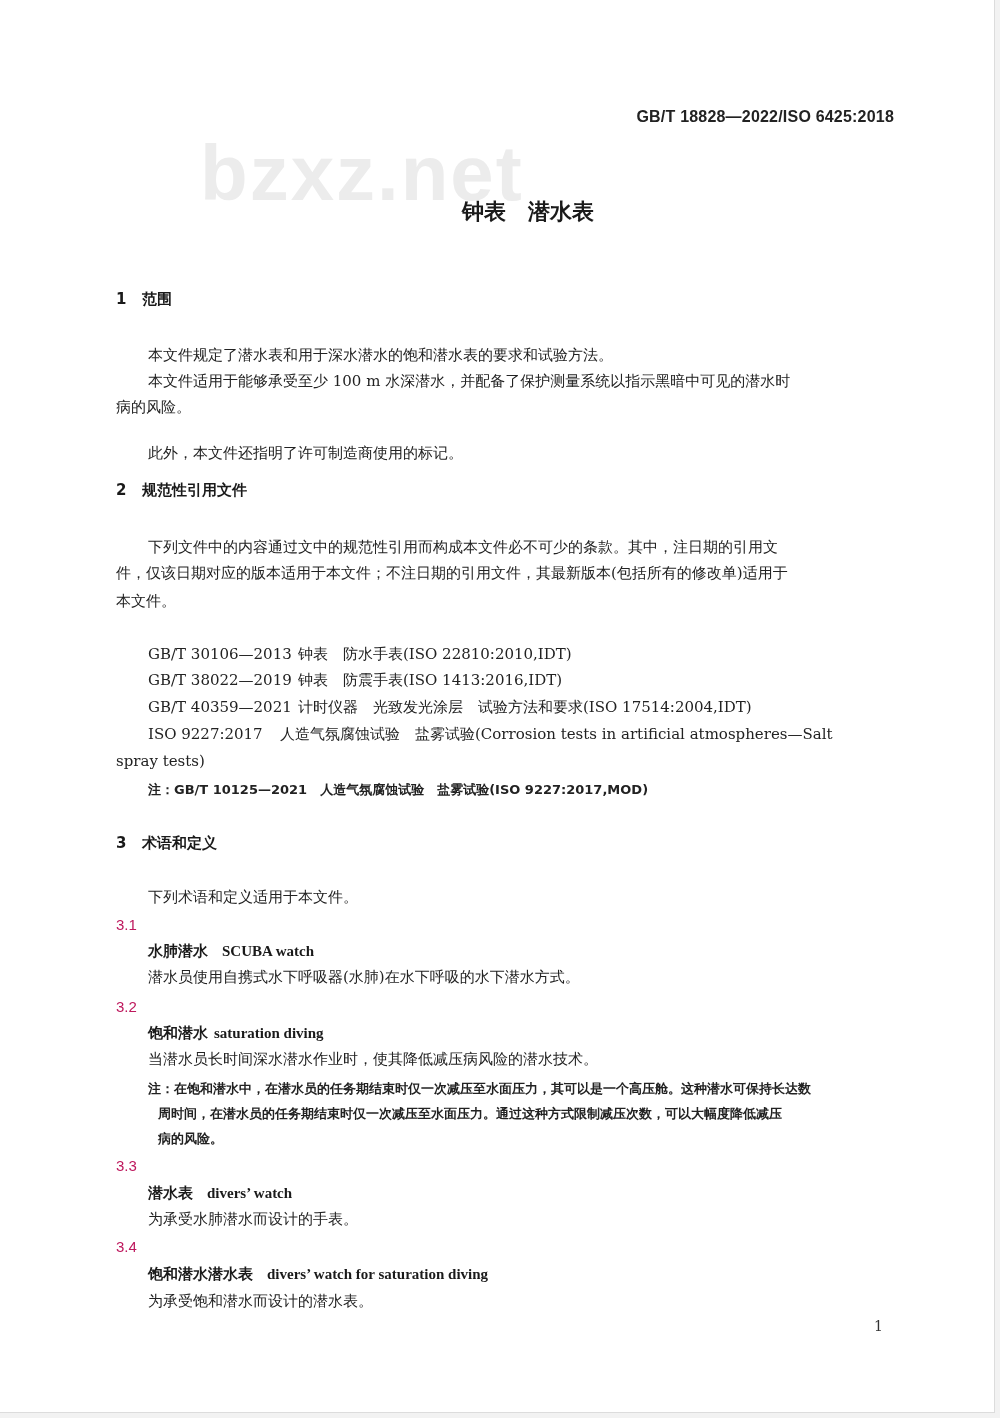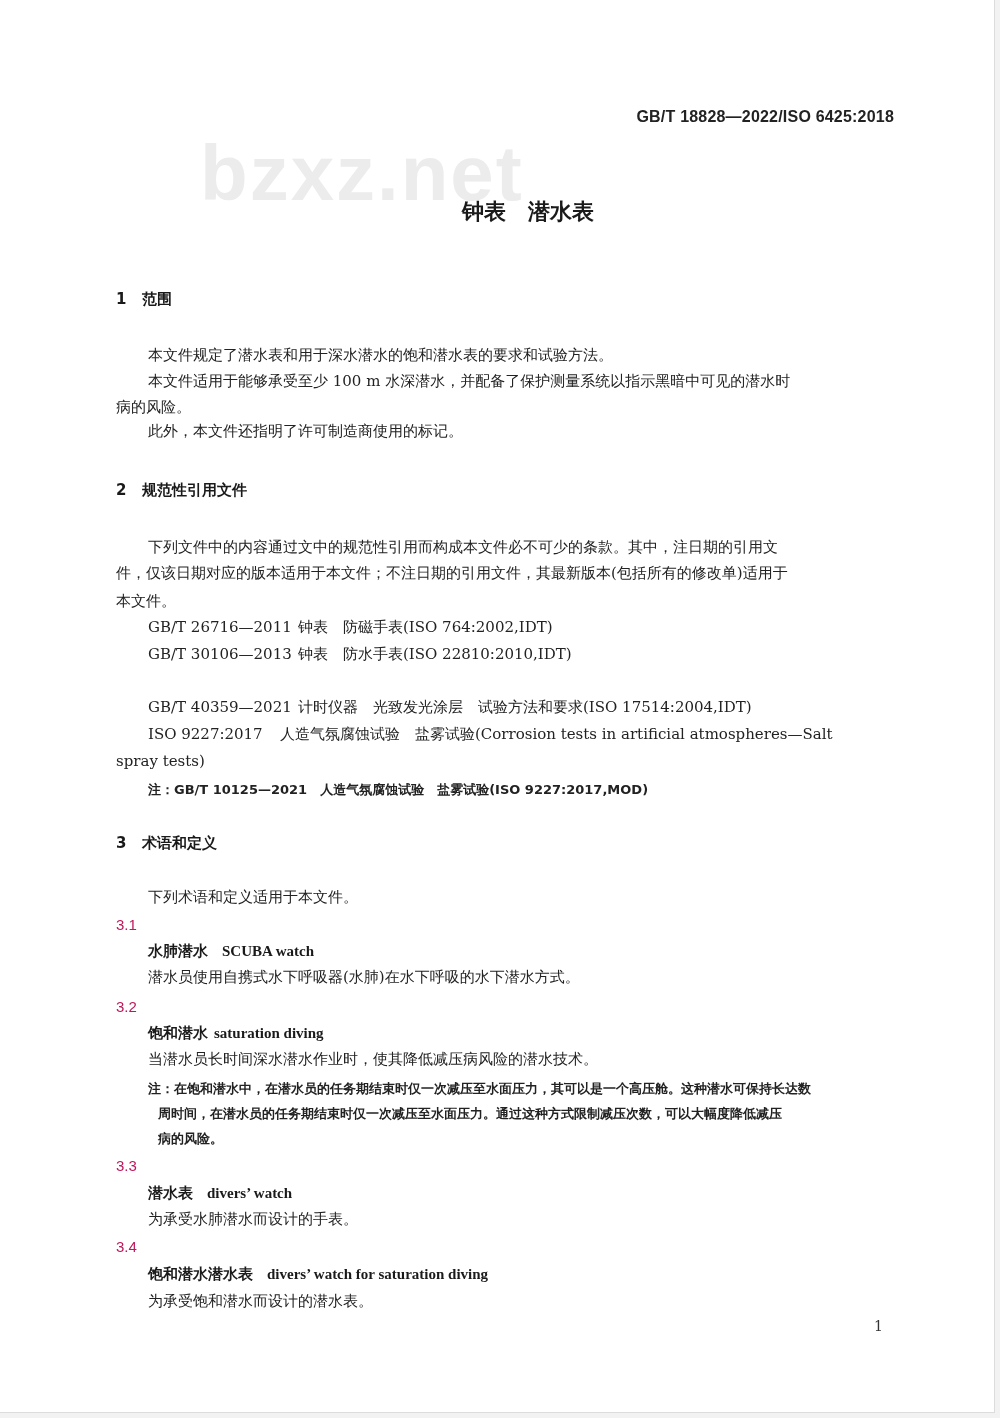--- a/index.html
+++ b/index.html
@@ -106,34 +106,34 @@
   <div class="abs std-code">GB/T 18828—2022/ISO 6425:2018</div>
   <div class="abs watermark">bzxz.net</div>
   <div class="abs doc-title">钟表　潜水表</div>
 
   <div class="abs h1" style="top:290px;">
     <span class="num">1</span><span>范围</span>
   </div>
   <div class="abs p indent" style="top:342px;">本文件规定了潜水表和用于深水潜水的饱和潜水表的要求和试验方法。</div>
   <div class="abs p indent" style="top:368px;">本文件适用于能够承受至少 100 m 水深潜水，并配备了保护测量系统以指示黑暗中可见的潜水时</div>
   <div class="abs p flush" style="top:394px;">病的风险。</div>
-  <div class="abs p indent" style="top:418px;">此外，本文件还指明了许可制造商使用的标记。</div>
+  <div class="abs p indent" style="top:440px;">此外，本文件还指明了许可制造商使用的标记。</div>
 
   <div class="abs h1" style="top:481px;">
     <span class="num">2</span><span>规范性引用文件</span>
   </div>
   <div class="abs p indent" style="top:534px;">下列文件中的内容通过文中的规范性引用而构成本文件必不可少的条款。其中，注日期的引用文</div>
   <div class="abs p flush" style="top:560px;">件，仅该日期对应的版本适用于本文件；不注日期的引用文件，其最新版本(包括所有的修改单)适用于</div>
   <div class="abs p flush" style="top:588px;">本文件。</div>
 
-  <div class="abs p indent" style="top:614px;">
-    <span class="ref-code">GB/T 26716—2011</span><span>钟表　防磁手表(ISO 764:2002,IDT)</span>
-  </div>
   <div class="abs p indent" style="top:641px;">
     <span class="ref-code">GB/T 30106—2013</span><span>钟表　防水手表(ISO 22810:2010,IDT)</span>
+  </div>
+  <div class="abs p indent" style="top:667px;">
+    <span class="ref-code">GB/T 38022—2019</span><span>钟表　防震手表(ISO 1413:2016,IDT)</span>
   </div>
   <div class="abs p indent" style="top:694px;">
     <span class="ref-code">GB/T 40359—2021</span><span>计时仪器　光致发光涂层　试验方法和要求(ISO 17514:2004,IDT)</span>
   </div>
   <div class="abs p indent" style="top:721px;">
     <span class="ref-code" style="min-width:132px;">ISO 9227:2017</span><span>人造气氛腐蚀试验　盐雾试验(Corrosion tests in artificial atmospheres—Salt</span>
   </div>
   <div class="abs p flush" style="top:748px;">spray tests)</div>
   <div class="abs note indent" style="top:781px;">注：GB/T 10125—2021　人造气氛腐蚀试验　盐雾试验(ISO 9227:2017,MOD)</div>
 

